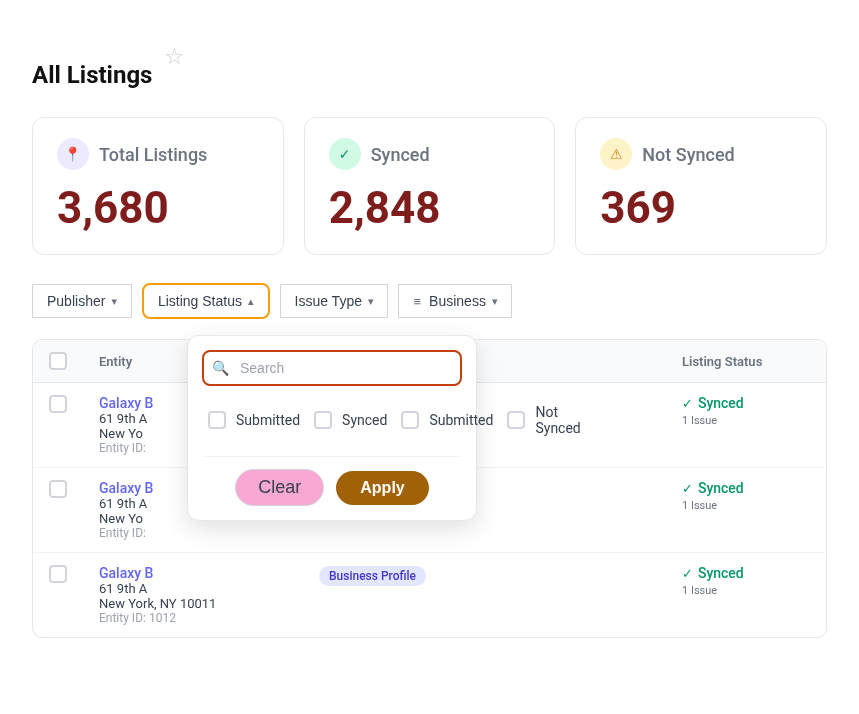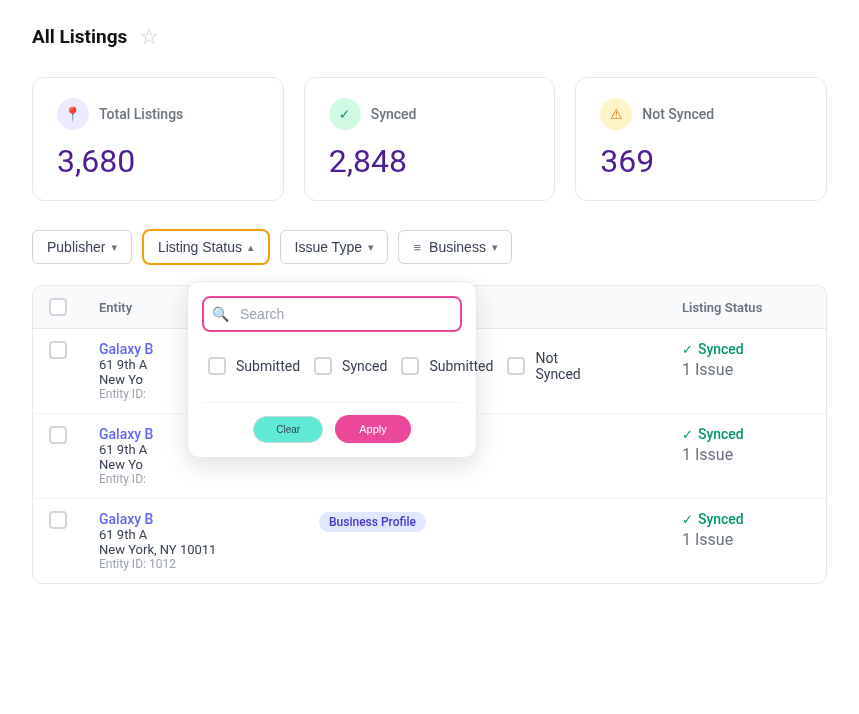--- a/index.html
+++ b/index.html
@@ -1,74 +1,74 @@
 <!DOCTYPE html>
 <html><head>
   <meta charset="utf-8">
   <style>
     * { box-sizing: border-box; margin: 0; padding: 0; }
     body { font-family: -apple-system, BlinkMacSystemFont, 'Segoe UI', Roboto, sans-serif; background: #fff; color: #1a1a1a; width: 859px; min-height: 714px; overflow-x: hidden; }
 
     .page { padding: 24px 32px; }
 
     .page-header { display: flex; align-items: center; gap: 12px; margin-bottom: 28px; }
-    .page-title { font-size: 19px; font-weight: 700; color: #111; }
+    .page-title { font-size: 24px; font-weight: 700; color: #111; margin-top: 37px; }
     .star-icon { font-size: 22px; color: #ccc; cursor: pointer; }
 
     .stats-row { display: flex; gap: 20px; margin-bottom: 28px; }
     .stat-card { background: #fff; border: 1px solid #e5e7eb; border-radius: 12px; padding: 20px 24px; flex: 1; min-width: 200px; max-width: 280px; }
     .stat-card-header { display: flex; align-items: center; gap: 10px; margin-bottom: 12px; }
     .stat-icon { width: 32px; height: 32px; border-radius: 50%; display: flex; align-items: center; justify-content: center; font-size: 14px; }
     .stat-icon.purple { background: #ede9fe; color: #7c3aed; }
     .stat-icon.green { background: #d1fae5; color: #059669; }
     .stat-icon.yellow { background: #fef3c7; color: #d97706; }
-    .stat-label { font-size: 14px; color: #6b7280; font-weight: 500; }
-    .stat-value { font-size: 32px; font-weight: 400; color: #4c1d95; }
+    .stat-label { font-size: 18px; color: #6b7280; font-weight: 500; }
+    .stat-value { font-size: 44px; font-weight: 700; color: #7f1d1d; }
 
     .filters-row { display: flex; align-items: center; gap: 10px; margin-bottom: 20px; position: relative; }
 
-    .filter-btn { display: flex; align-items: center; gap: 6px; border: 1px solid #d1d5db; border-radius: 6px; padding: 8px 14px; background: #fff; font-size: 14px; color: #374151; cursor: pointer; font-weight: 500; }
+    .filter-btn { display: flex; align-items: center; gap: 6px; border: 1px solid #d1d5db; border-radius: 0; padding: 8px 14px; background: #fff; font-size: 14px; color: #374151; cursor: pointer; font-weight: 500; }
     .filter-btn.active { border: 2px solid #f59e0b; border-radius: 8px; }
     .chevron-icon { font-size: 11px; color: #6b7280; }
     .filter-icon { font-size: 13px; color: #6b7280; margin-right: 2px; }
 
     .dropdown-panel { position: absolute; top: 52px; left: 155px; width: 290px; background: #fff; border: 1px solid #e5e7eb; border-radius: 12px; box-shadow: 0 8px 24px rgba(0,0,0,0.12); z-index: 100; padding: 14px 14px 14px; }
 
     .search-wrapper { position: relative; margin-bottom: 10px; }
-    .search-input { width: 100%; border: 2px solid #ec4899; border-radius: 8px; padding: 8px 12px 8px 36px; font-size: 14px; color: #374151; outline: none; }
+    .search-input { width: 100%; border: 2px solid #c2410c; border-radius: 8px; padding: 8px 12px 8px 36px; font-size: 14px; color: #374151; outline: none; }
     .search-input::placeholder { color: #9ca3af; }
     .search-icon-wrap { position: absolute; left: 10px; top: 50%; transform: translateY(-50%); color: #9ca3af; font-size: 14px; }
 
     .option-list { display: flex; flex-direction: row; gap: 2px; margin-bottom: 12px; }
     .option-item { display: flex; align-items: center; gap: 10px; padding: 8px 6px; border-radius: 6px; cursor: pointer; }
     .option-checkbox { width: 18px; height: 18px; border: 2px solid #d1d5db; border-radius: 4px; background: #fff; flex-shrink: 0; }
     .option-label { font-size: 14px; color: #374151; }
 
     .dropdown-footer { display: flex; align-items: center; justify-content: center; gap: 12px; border-top: 1px solid #f3f4f6; padding-top: 12px; }
-    .clear-btn { border: 1px solid #d1d5db; background: #5eead4; border-radius: 20px; padding: 7px 22px; font-size: 10px; color: #374151; cursor: pointer; font-weight: 500; }
-    .apply-btn { border: none; background: #ec4899; border-radius: 20px; padding: 8px 24px; font-size: 11px; color: #fff; cursor: pointer; font-weight: 400; }
+    .clear-btn { border: 1px solid #d1d5db; background: #f9a8d4; border-radius: 20px; padding: 7px 22px; font-size: 18px; color: #374151; cursor: pointer; font-weight: 500; }
+    .apply-btn { border: none; background: #a16207; border-radius: 20px; padding: 8px 24px; font-size: 16px; color: #fff; cursor: pointer; font-weight: 700; }
 
     .table-container { border: 1px solid #e5e7eb; border-radius: 10px; overflow: hidden; }
     .table { width: 100%; border-collapse: collapse; }
     .table thead th { background: #f9fafb; padding: 12px 16px; text-align: left; font-size: 13px; font-weight: 600; color: #6b7280; border-bottom: 1px solid #e5e7eb; }
     .table tbody tr { border-bottom: 1px solid #f3f4f6; }
     .table tbody tr:last-child { border-bottom: none; }
     .table tbody td { padding: 12px 16px; vertical-align: top; }
 
     .row-checkbox { width: 18px; height: 18px; border: 2px solid #d1d5db; border-radius: 4px; background: #fff; }
     .entity-name { color: #6366f1; font-size: 14px; font-weight: 500; cursor: pointer; }
     .entity-detail { font-size: 13px; color: #374151; }
     .entity-id { font-size: 12px; color: #9ca3af; }
 
     .publisher-badge { background: #e0e7ff; color: #4338ca; font-size: 12px; font-weight: 500; padding: 3px 10px; border-radius: 12px; display: inline-block; }
 
     .status-cell { display: flex; flex-direction: column; align-items: flex-start; gap: 3px; }
     .status-synced { display: flex; align-items: center; gap: 5px; color: #059669; font-size: 14px; font-weight: 500; }
     .status-synced .check-icon { font-size: 13px; }
-    .issue-badge { font-size: 16px; color: #6b7280; }
+    .issue-badge { font-size: 11px; color: #6b7280; }
 
     .th-check { width: 40px; }
     .th-entity { width: 220px; }
     .th-status { width: 160px; text-align: right; }
   </style>
 </head>
 <body>
 
 <div class="page">
 

